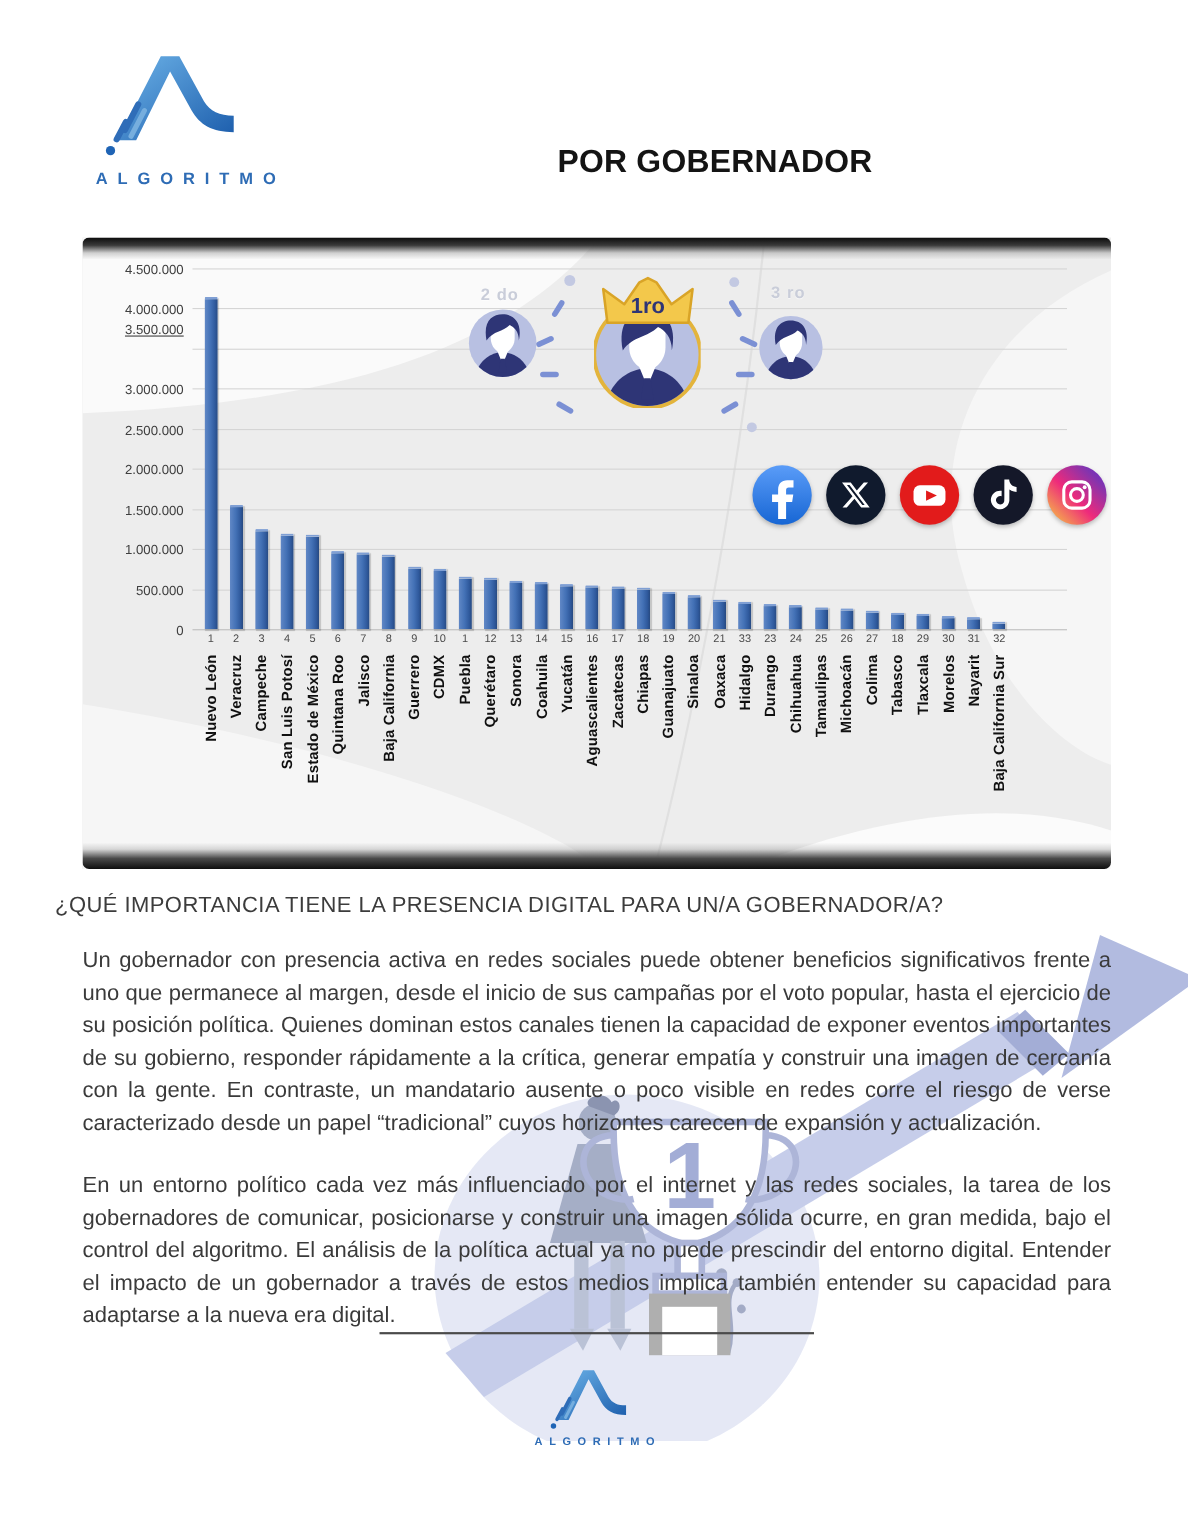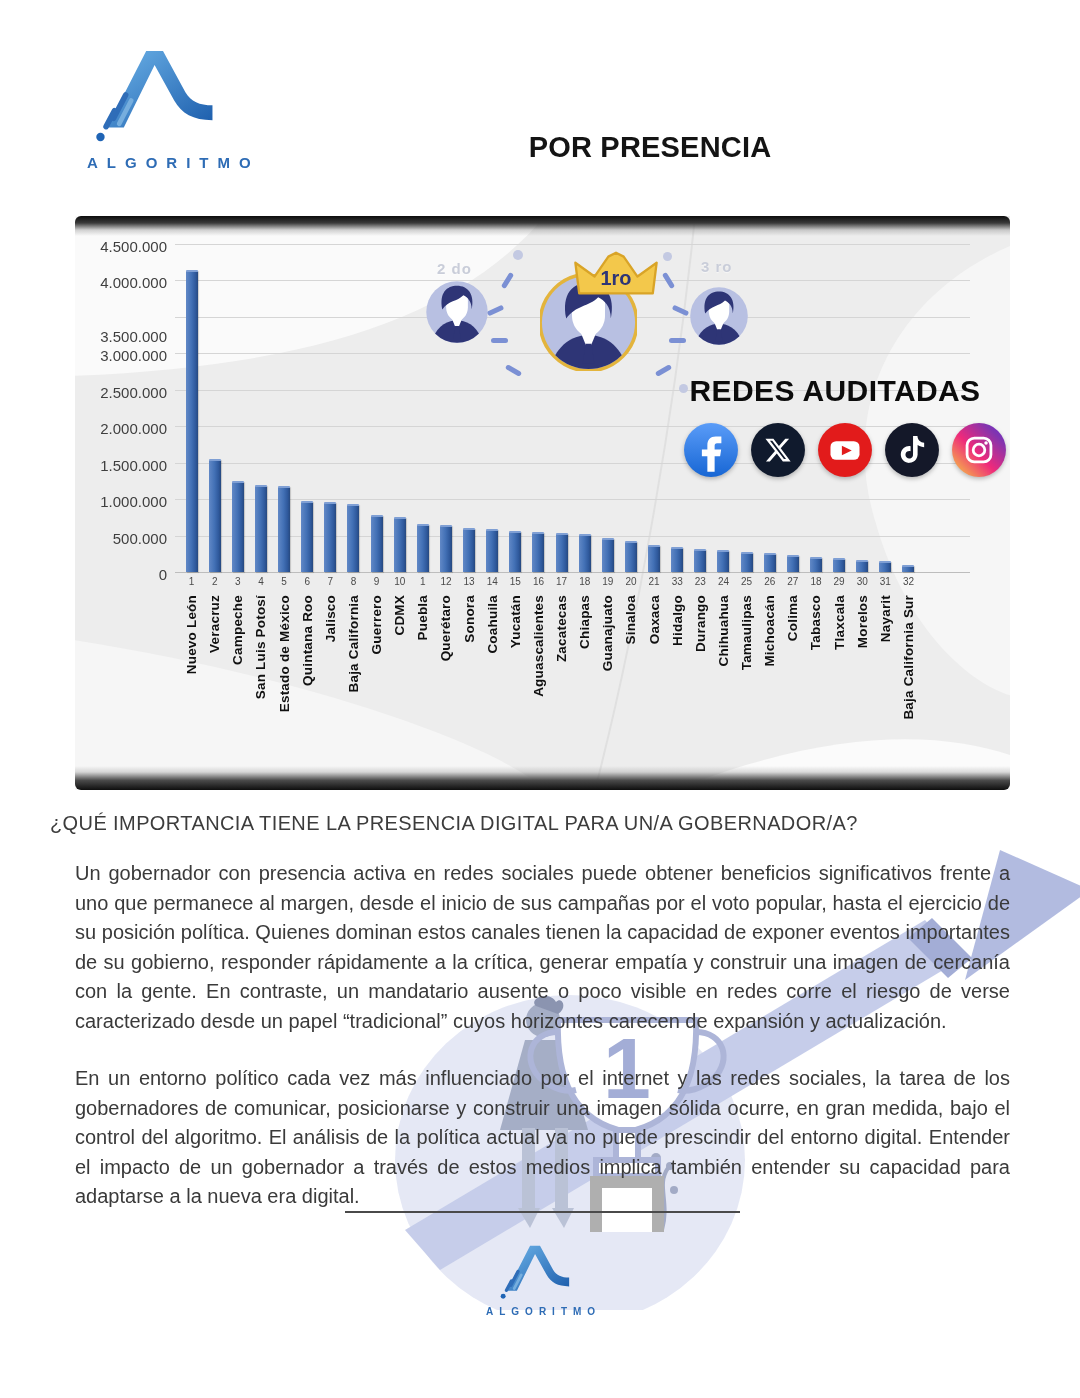--- a/index.html
+++ b/index.html
@@ -24,21 +24,21 @@
       border-radius:6px 6px 0 0; }
   .shadow-bottom { position:absolute; left:0; bottom:0; width:100%; height:24px; z-index:5;
       background:linear-gradient(0deg,#0e0e0e 0%,#4a4a4a 40%,rgba(140,140,140,.3) 75%,rgba(200,200,200,0) 100%);
       border-radius:0 0 6px 6px; }
 
   
   .plot { position:absolute; left:100px; top:28px; width:795px; height:328px; z-index:2; }
   .gridline { position:absolute; left:0; width:100%; height:1px; background:#d5d5d5; }
   .gridline.zero { background:#bdbdbd; }
   .ytick { position:absolute; left:-80px; width:72px; text-align:right;
-           font-size:15px; color:#3f3f3f; }
+           font-size:12px; color:#3f3f3f; }
   .bars-row, .ranks-row, .cats-row { position:absolute; left:5px; width:740px; display:flex; }
   .bars-row { bottom:0; height:328px; align-items:flex-end; }
   .slot { flex:1 1 0; display:flex; justify-content:center; }
   .bar { width:12px; border-radius:1px 1px 0 0; border-top:2px solid #7f9fd4;
          background:linear-gradient(90deg,#6188c6 0%,#4371b6 45%,#2f599c 80%,#27497f 100%);
          box-shadow:1px 1px 1px rgba(0,0,0,.18); }
   .ranks-row { top:332px; }
   .rank { font-size:10px; color:#4a4a4a; }
   .cats-row { top:351px; height:192px; align-items:flex-start; }
   .cat span { writing-mode:vertical-rl; transform:rotate(180deg); white-space:nowrap;
@@ -122,21 +122,21 @@
 
   <header>
     <div class="brand">
       <svg viewBox="0 0 160 120" width="150" height="112">
           <use href="#logoA"></use>
         </svg>
       <div class="brand-word">ALGORITMO</div>
     </div>
     <h1 class="title">
       <br>
-      <span>POR PRESENCIA</span>
+      <span>POR GOBERNADOR</span>
     </h1>
   </header>
 
   <section class="panel">
     <svg class="panel-bg" viewBox="0 0 935 575" preserveAspectRatio="none">
       <rect x="0" y="0" width="935" height="575" fill="#ededed"></rect>
       <path d="M0,0 L470,0 C390,95 250,150 0,160 Z" fill="#fafafa"></path>
       <path d="M935,30 C820,80 765,190 800,305 C832,420 900,470 935,480 Z" fill="#f6f6f6"></path>
       <path d="M0,575 L0,425 C250,465 430,535 470,575 Z" fill="#f6f6f6"></path>
       <path d="M935,575 L600,575 C750,515 860,515 935,540 Z" fill="#fbfbfb"></path>
@@ -145,21 +145,21 @@
     <div class="shadow-top"></div>
     <div class="shadow-bottom"></div>
 
     <div class="plot">
       <div id="grid">
           <div class="gridline" style="top: 0px;"></div>
           <div class="ytick" style="top: -6px;">4.500.000</div>
           <div class="gridline" style="top: 36.4444px;"></div>
           <div class="ytick" style="top: 30.4444px;">4.000.000</div>
           <div class="gridline" style="top: 72.8889px;"></div>
-          <div class="ytick" style="top: 84px;">3.500.000</div>
+          <div class="ytick" style="top: 49px; text-decoration: underline;">3.500.000</div>
           <div class="gridline" style="top: 109.333px;"></div>
           <div class="ytick" style="top: 103.333px;">3.000.000</div>
           <div class="gridline" style="top: 145.778px;"></div>
           <div class="ytick" style="top: 139.778px;">2.500.000</div>
           <div class="gridline" style="top: 182.222px;"></div>
           <div class="ytick" style="top: 176.222px;">2.000.000</div>
           <div class="gridline" style="top: 218.667px;"></div>
           <div class="ytick" style="top: 212.667px;">1.500.000</div>
           <div class="gridline" style="top: 255.111px;"></div>
           <div class="ytick" style="top: 249.111px;">1.000.000</div>
@@ -420,35 +420,34 @@
       <div class="dash" style="left:416px; top:122px; transform:rotate(0deg);"></div>
       <div class="dash" style="left:430px; top:152px; transform:rotate(30deg);"></div>
       <div class="dash" style="left:585px; top:62px; transform:rotate(58deg);"></div>
       <div class="dash" style="left:597px; top:92px; transform:rotate(25deg);"></div>
       <div class="dash" style="left:594px; top:122px; transform:rotate(0deg);"></div>
       <div class="dash" style="left:580px; top:152px; transform:rotate(-30deg);"></div>
       <div class="dot" style="left:438px; top:34px; width:10px; height:10px;"></div>
       <div class="dot" style="left:588px; top:36px; width:9px; height:9px;"></div>
       <div class="dot" style="left:604px; top:168px; width:9px; height:9px;"></div>
 
-      <div class="crown-wrap" style="left:495px; top:32px;">
+      <div class="crown-wrap" style="left:468px; top:32px;">
         <svg width="92" height="54" viewBox="0 0 120 64">
           <path d="M12,56 L7,16 L32,34 L50,8 L60,3 L70,8 L88,34 L113,16 L108,56 Z" fill="#f3c84b" stroke="#d9a427" stroke-width="3" stroke-linejoin="round"></path>
           <text x="60" y="45" text-anchor="middle" font-size="26" font-weight="bold" fill="#2e3576" font-family="Liberation Sans, sans-serif">1ro</text>
         </svg>
       </div>
       <div class="avatar" style="left:465px; top:58px;">
         <svg width="97" height="97" viewBox="0 0 100 100">
           <circle cx="50" cy="50" r="49" fill="none" stroke="#e3b43c" stroke-width="5"></circle>
           <use href="#avatarMan"></use>
         </svg>
       </div>
     </div>
 
-    <div class="redes-title">REDES AUDITADAS</div>
     <div class="icons-row">
       <svg class="net-icon" viewBox="0 0 54 54">
         <circle cx="27" cy="27" r="26" fill="url(#gfb)"></circle>
         <path d="M31.5,14 h5.5 v6.5 h-4.2 c-1.6,0 -2.3,0.9 -2.3,2.4 v3.6 h6.3 l-1,6.6 h-5.3 V48 h-7 V33.1 h-5.3 v-6.6 h5.3 v-4.2 c0,-5.3 3,-8.3 8,-8.3 Z" fill="#ffffff"></path>
       </svg>
       <svg class="net-icon" viewBox="0 0 54 54">
         <circle cx="27" cy="27" r="26" fill="#101a2d"></circle>
         <g transform="translate(13.5,13.5) scale(1.125)" fill="#ffffff">
           <path d="M18.244 2.25h3.308l-7.227 8.26 8.502 11.24H16.17l-5.214-6.817L4.99 21.75H1.68l7.73-8.835L1.254 2.25H8.08l4.713 6.231 5.451-6.231zm-1.161 17.52h1.833L7.084 4.126H5.117l11.966 15.644z"></path>
         </g>

